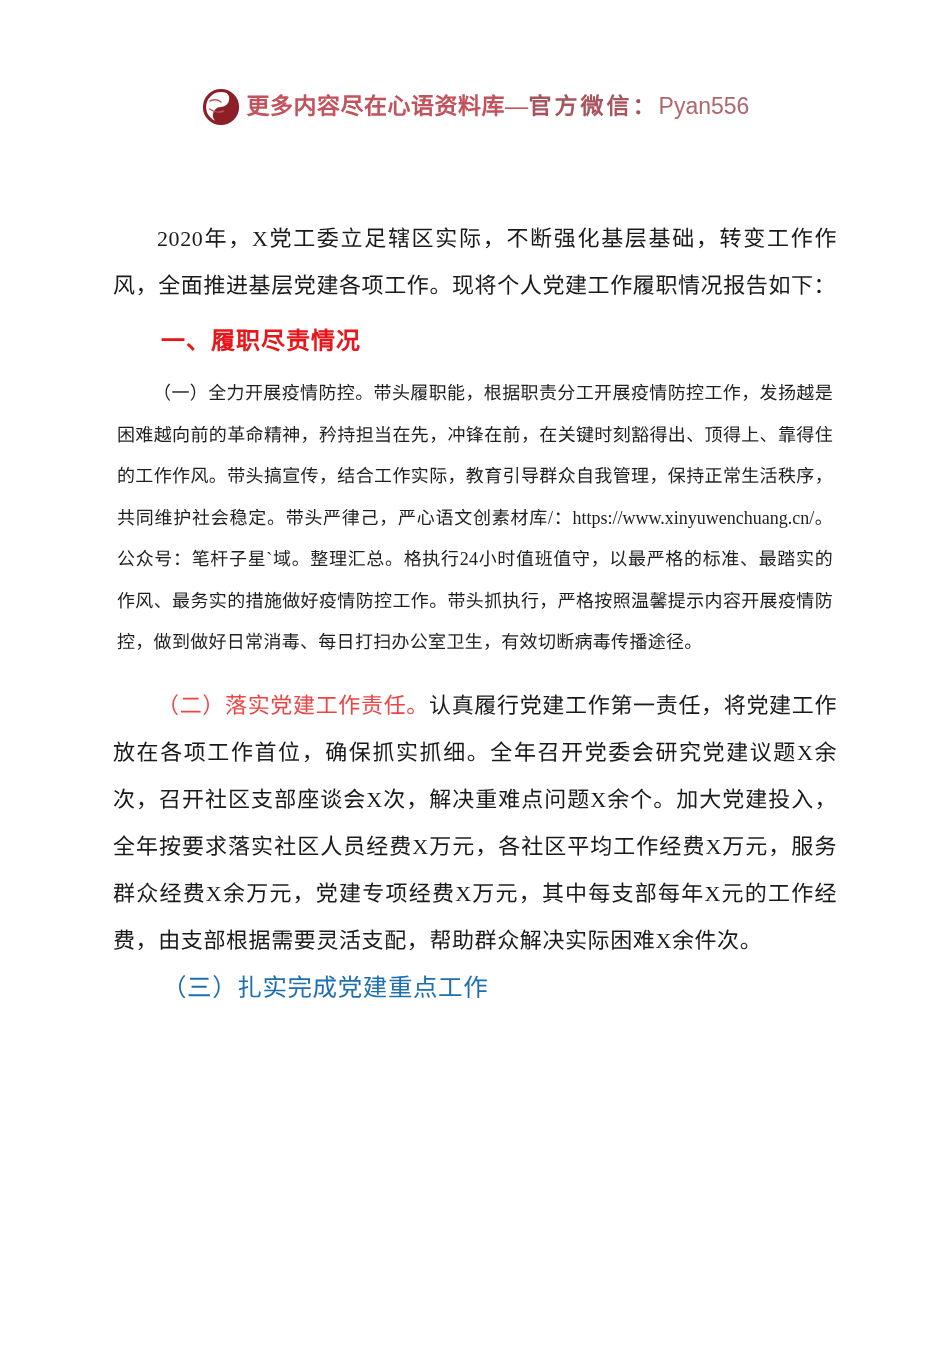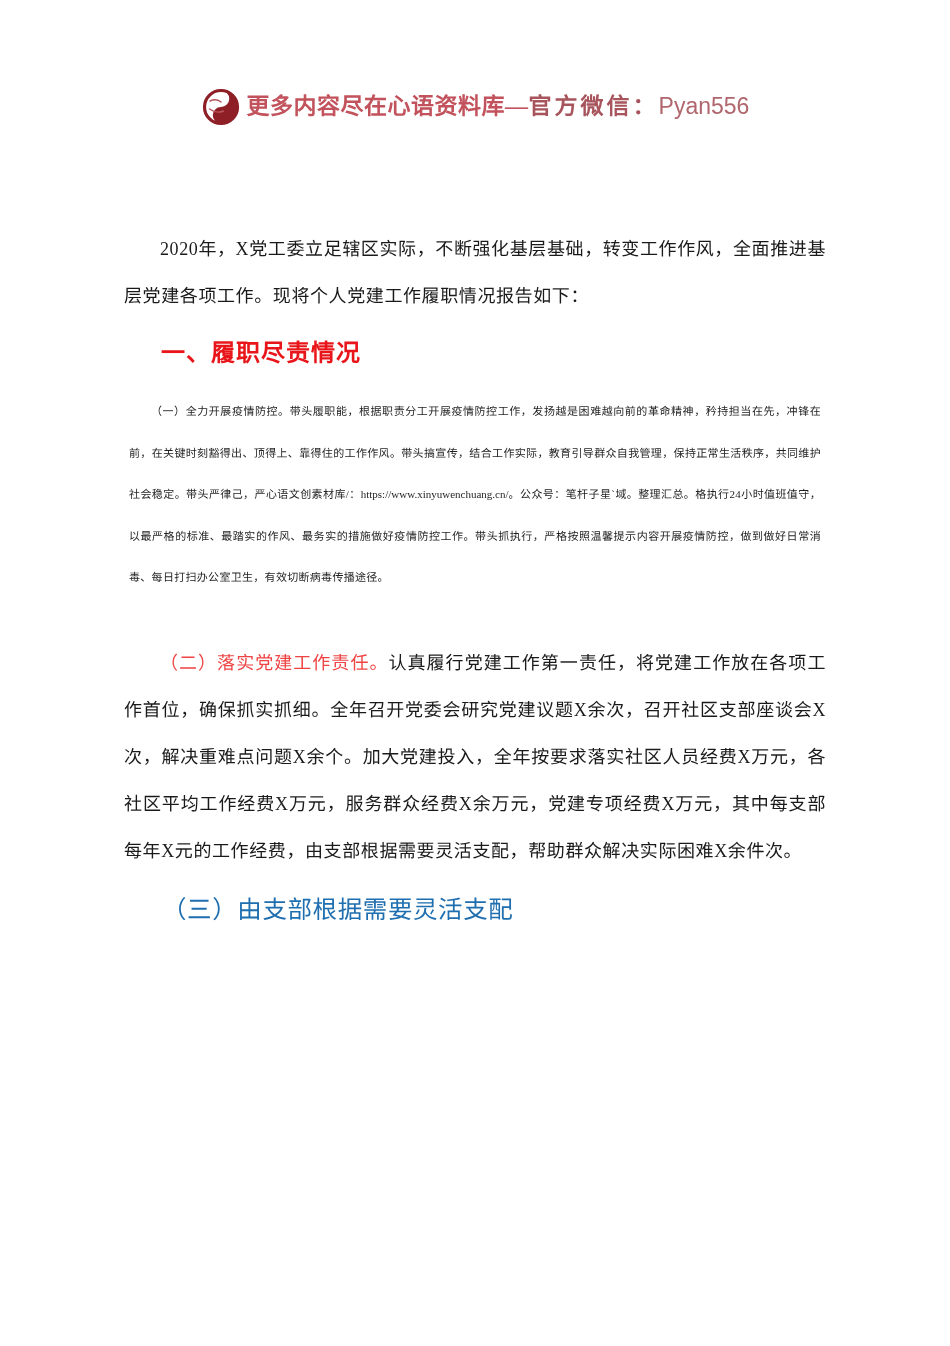--- a/index.html
+++ b/index.html
@@ -72,22 +72,22 @@
     color: #000000;
     text-align: center;
     letter-spacing: 1px;
     line-height: 46px;
     margin: 0 0 24px 0;
     padding-top: 12px;
   }
 
   
   p.body {
-    margin: 11px;
-    font-size: 18px;
+    margin: 0;
+    font-size: 22px;
     line-height: 47px;
     color: #1a1a1a;
     text-align: justify;
     text-justify: inter-ideograph;
     text-indent: 2em;
     letter-spacing: 0.6px;
     font-family: "Liberation Serif", "DejaVu Serif", serif;
   }
 
   
@@ -97,22 +97,22 @@
     font-size: 24px;
     font-weight: bold;
     color: #e8161a;
     text-indent: 2em;
     letter-spacing: 1px;
     line-height: 44px;
   }
 
   
   p.small {
-    margin: 16px;
-    font-size: 11px;
+    margin: 4px;
+    font-size: 18px;
     line-height: 41.5px;
     color: #1f1f1f;
     text-align: justify;
     text-justify: inter-ideograph;
     text-indent: 2em;
     letter-spacing: 0.3px;
     font-family: "Liberation Serif", "DejaVu Serif", serif;
   }
   p.small .url {
     font-family: "Liberation Serif", "DejaVu Serif", serif;
@@ -160,21 +160,21 @@
     <p class="body">2020年，X党工委立足辖区实际，不断强化基层基础，转变工作作风，全面推进基层党建各项工作。现将个人党建工作履职情况报告如下：</p>
 
     <h2 class="sec-red">一、履职尽责情况</h2>
 
     <p class="small"><span>（一）全力开展疫情防控。带头履职能，根据职责分工开展疫情防控工作，发扬越是困难越向前的革命精神，矜持担当在先，冲锋在前，在关键时刻豁得出、顶得上、靠得住的工作作风。带头搞宣传，结合工作实际，教育引导群众自我管理，保持正常生活秩序，共同维护社会稳定。带头严律己，严心语文创素材库/：</span><span class="url">https://www.xinyuwenchuang.cn/</span><span>。公众号：笔杆子星`域。整理汇总。格执行24小时值班值守，以最严格的标准、最踏实的作风、最务实的措施做好疫情防控工作。带头抓执行，严格按照温馨提示内容开展疫情防控，做到做好日常消毒、每日打扫办公室卫生，有效切断病毒传播途径。</span></p>
 
     <div class="spacer-sm"></div>
 
     <p class="body"><span class="sub-blue">（二）落实党建工作责任。</span><span>认真履行党建工作第一责任，将党建工作放在各项工作首位，确保抓实抓细。全年召开党委会研究党建议题X余次，召开社区支部座谈会X次，解决重难点问题X余个。加大党建投入，全年按要求落实社区人员经费X万元，各社区平均工作经费X万元，服务群众经费X余万元，党建专项经费X万元，其中每支部每年X元的工作经费，由支部根据需要灵活支配，帮助群众解决实际困难X余件次。</span></p>
 
-    <p class="sub-blue-line">（三）由支部根据需要灵活支配</p>
+    <p class="sub-blue-line">（三）扎实完成党建重点工作</p>
 
   </div>
 
   <div class="watermark watermark-bottom">
     <svg class="wm-logo" viewBox="0 0 40 40" aria-hidden="true">
       <g>
         <circle cx="20" cy="20" r="16.5" fill="none" stroke="#8e1f26" stroke-width="3.2"></circle>
         <path d="M20 3.5 A16.5 16.5 0 0 1 20 36.5 A8.25 8.25 0 0 1 20 20 A8.25 8.25 0 0 0 20 3.5 Z" fill="#8e1f26"></path>
         <circle cx="20" cy="11.5" r="2.6" fill="#ffffff"></circle>
         <circle cx="20" cy="28.5" r="2.6" fill="#8e1f26"></circle>

